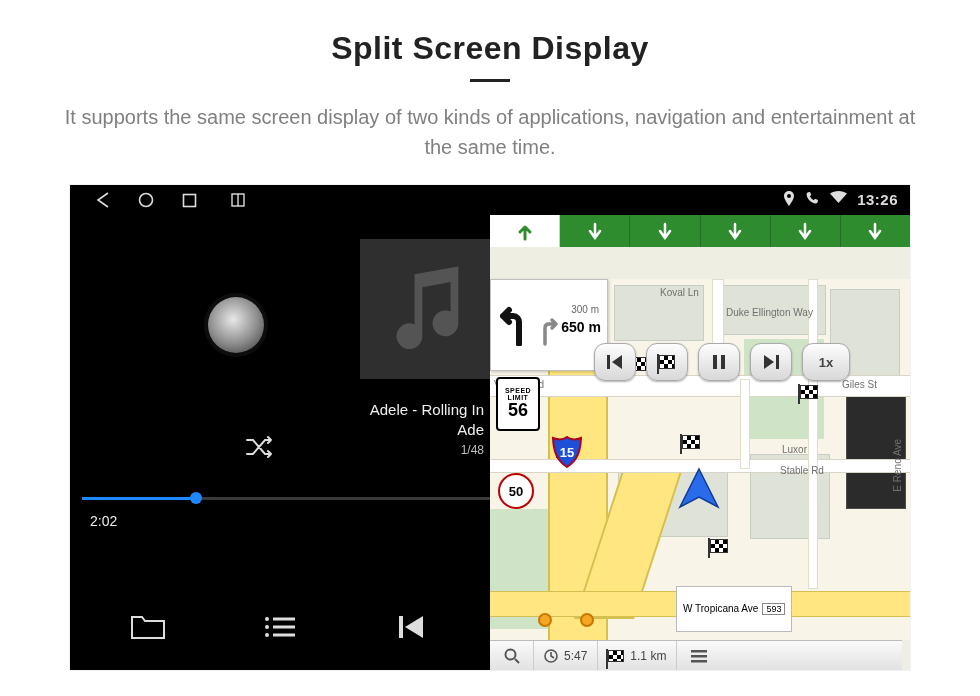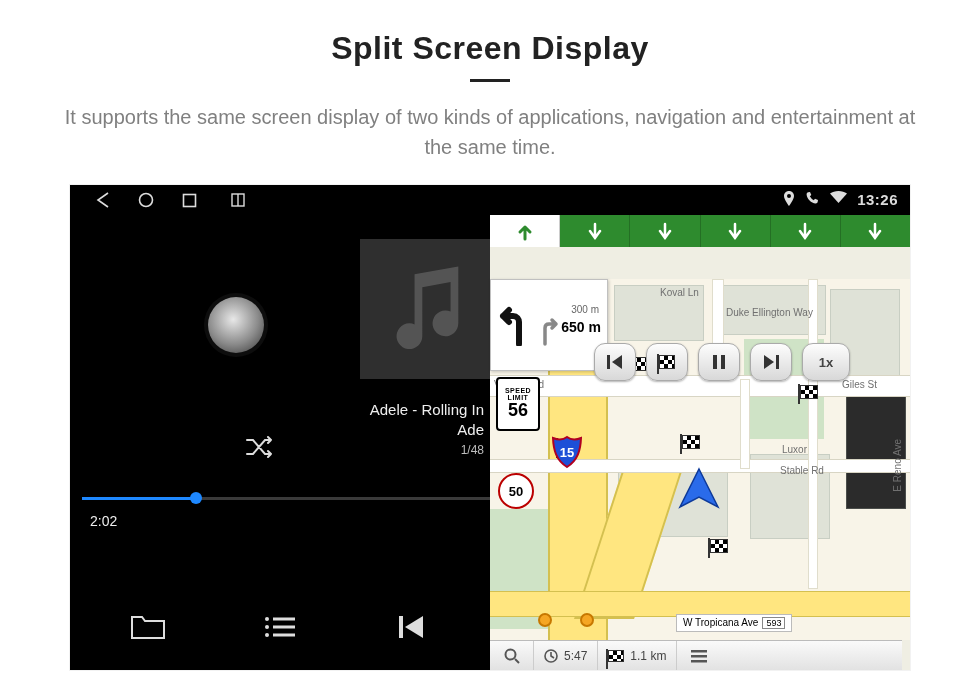--- a/index.html
+++ b/index.html
@@ -58,21 +58,21 @@
 .speed-sign .num{font-size:18px;line-height:1.1}
 .i-shield{position:absolute;left:60px;top:220px;width:34px;height:34px;z-index:20}
 .speed-ind{position:absolute;left:8px;top:258px;width:36px;height:36px;background:#fff;border:2px solid #b00;border-radius:50%;display:flex;align-items:center;justify-content:center;font-size:13px;font-weight:700;z-index:20}
 
 .map-controls{position:absolute;left:104px;top:128px;display:flex;gap:10px;z-index:20}
 .map-controls .mc{width:42px;height:38px;background:linear-gradient(#fdfdfd,#d8d8d8);border:1px solid #aaa;border-radius:11px;display:flex;align-items:center;justify-content:center;box-shadow:0 1px 2px rgba(0,0,0,.3)}
 .map-controls .mc.wide{width:48px;font-size:13px;font-weight:700;color:#444}
 
 .nav-marker{position:absolute;left:186px;top:252px;z-index:25}
 
-.exit-label{position:absolute;left:186px;bottom:38px;background:#fff;border:1px solid #bbb;font-size:10px;padding:2px 6px;z-index:15}
+.exit-label{position:absolute;left:186px;bottom:38px;background:#fff;border:1px solid #bbb;font-size:10px;padding:16px 6px;z-index:15}
 .exit-label .num{display:inline-block;border:1px solid #888;padding:0 3px;margin-left:4px;font-size:9px}
 
 .nav-bottom{position:absolute;left:0;right:8px;bottom:0;height:30px;background:linear-gradient(#fafafa,#e2e2e2);border-top:1px solid #bbb;display:flex;align-items:center;font-size:12px;color:#444;z-index:30}
 .nav-bottom .section{display:flex;align-items:center;gap:6px;padding:0 10px;height:100%;border-right:1px solid #ccc}
 .nav-bottom .section:last-child{border-right:none}
 .nav-bottom .flex1{flex:1;justify-content:center}
 .nav-bottom svg{display:block}
 .watermark{position:absolute;left:50%;bottom:8px;transform:translateX(-50%);font-size:18px;font-style:italic;color:rgba(120,120,120,.35);font-family:Georgia,serif;z-index:5}
 
 .flag{width:18px;height:14px;background:repeating-conic-gradient(#000 0 25%,#fff 0 50%) 0 0/8px 8px;border:1px solid #333;position:relative}

